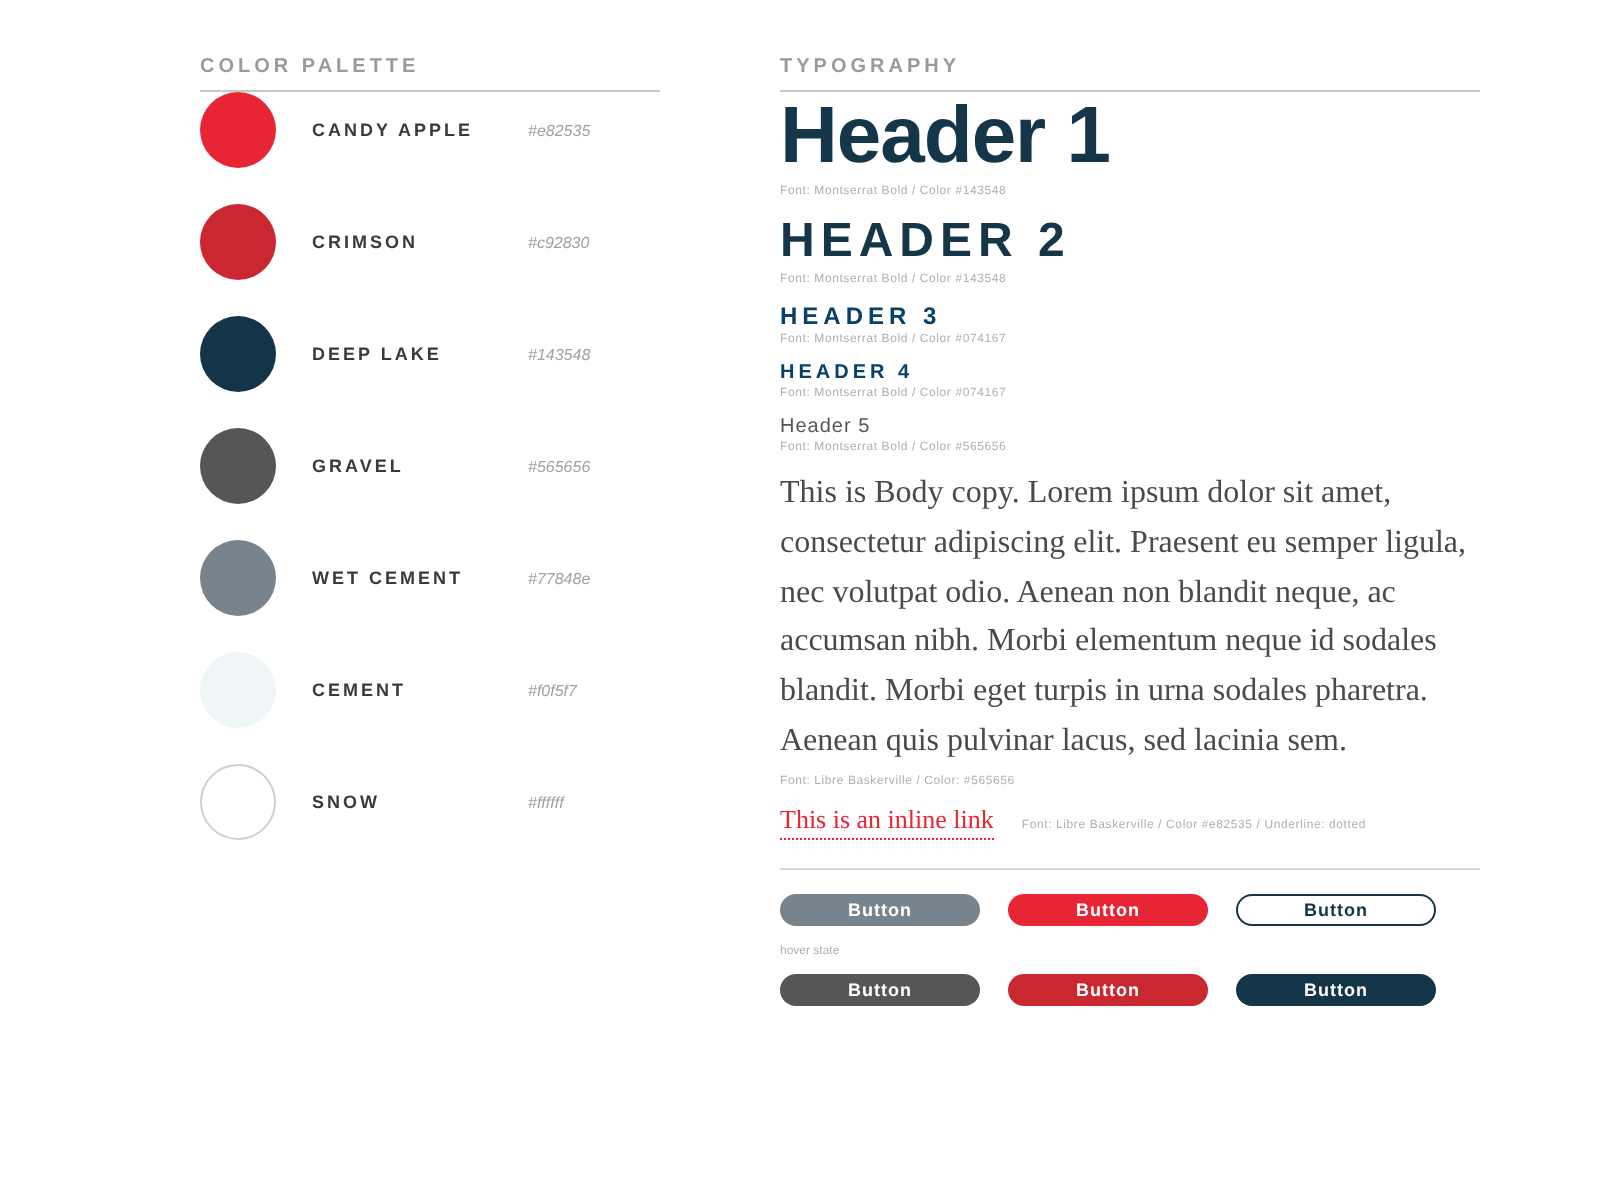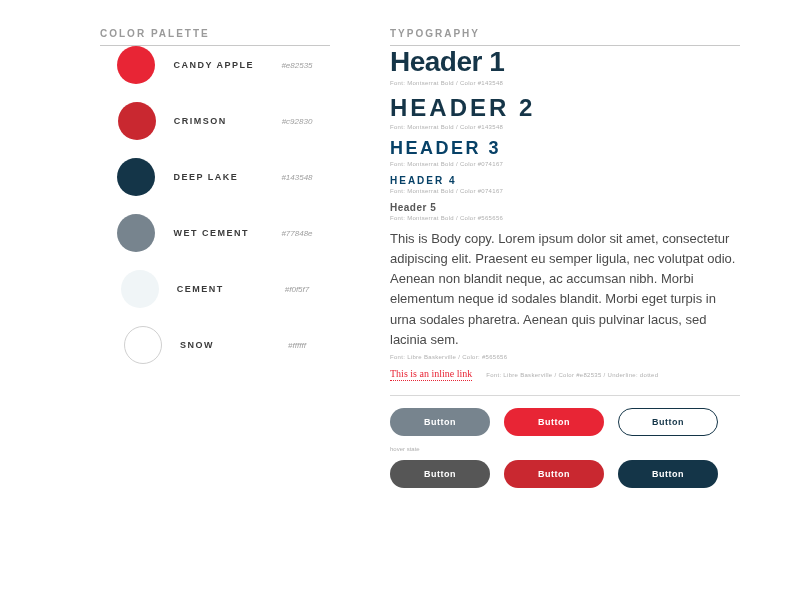--- a/index.html
+++ b/index.html
@@ -23,21 +23,20 @@
     color: #9a9a9a;
     padding-bottom: 6px;
     border-bottom: 1px solid #c8c8c8;
   }
 
   .swatch-row {
     display: flex;
     align-items: center;
     gap: 18px;
     margin-bottom: 18px;
-    justify-content: center;
   }
   .swatch {
     width: 38px;
     height: 38px;
     border-radius: 50%;
     flex-shrink: 0;
   }
   .swatch.bordered { border: 1px solid #d0d0d0; }
   .swatch-name {
     font-size: 9px;
@@ -46,53 +45,53 @@
     color: #3a3a3a;
     width: 90px;
   }
   .swatch-hex {
     font-size: 8px;
     font-style: italic;
     color: #a0a0a0;
   }
 
   .type-block { margin-bottom: 8px; }
-  .h1 { font-size: 28px; font-weight: 800; color: #153548; letter-spacing: -0.5px; }
+  .h1 { font-size: 40px; font-weight: 800; color: #153548; letter-spacing: -0.5px; }
   .h2 { font-size: 24px; font-weight: 800; color: #153548; letter-spacing: 3px; }
-  .h3 { font-size: 18px; font-weight: 800; color: #074167; letter-spacing: 2.5px; }
+  .h3 { font-size: 12px; font-weight: 800; color: #074167; letter-spacing: 2.5px; }
   .h4 { font-size: 10px; font-weight: 800; color: #074167; letter-spacing: 2px; }
-  .h5 { font-size: 10px; font-weight: 700; color: #565656; letter-spacing: 0.5px; }
+  .h5 { font-size: 10px; font-weight: 400; color: #565656; letter-spacing: 0.5px; }
   .spec {
     font-size: 6px;
     color: #b0b0b0;
     margin-top: 2px;
     letter-spacing: 0.3px;
   }
   .body-copy {
-    font-family: Liberation Sans, sans-serif;
-    font-size: 13px;
+    font-family: Liberation Serif, serif;
+    font-size: 16px;
     line-height: 1.55;
     color: #4a4a4a;
     margin-top: 6px;
   }
   .inline-link-row { display:flex; align-items:baseline; gap:14px; margin-top:8px; }
   .inline-link {
     font-family: Georgia, serif;
-    font-size: 10px;
+    font-size: 13px;
     color: #e82535;
     border-bottom: 1px dotted #e82535;
     padding-bottom: 1px;
     display:inline-block;
   }
   .hr { border:none; border-top:1px solid #d8d8d8; margin:14px 0 12px; }
 
   .btn-row { display:flex; gap:14px; margin-bottom:10px; }
   .btn {
     width: 100px;
-    height: 28px;
+    height: 16px;
     border-radius: 14px;
     font-size: 9px;
     font-weight: 700;
     letter-spacing: 0.5px;
     display:flex;
     align-items:center;
     justify-content:center;
     cursor:pointer;
   }
   .btn.gray { background:#77848e; color:#fff; }
@@ -116,20 +115,25 @@
   </div>
   <div class="swatch-row">
     <div class="swatch" style="background:#c92830"></div>
     <div class="swatch-name">CRIMSON</div>
     <div class="swatch-hex">#c92830</div>
   </div>
   <div class="swatch-row">
     <div class="swatch" style="background:#143548"></div>
     <div class="swatch-name">DEEP LAKE</div>
     <div class="swatch-hex">#143548</div>
+  </div>
+  <div class="swatch-row">
+    <div class="swatch" style="background:#565656"></div>
+    <div class="swatch-name">GRAVEL</div>
+    <div class="swatch-hex">#565656</div>
   </div>
   <div class="swatch-row">
     <div class="swatch" style="background:#77848e"></div>
     <div class="swatch-name">WET CEMENT</div>
     <div class="swatch-hex">#77848e</div>
   </div>
   <div class="swatch-row">
     <div class="swatch" style="background:#f0f5f7"></div>
     <div class="swatch-name">CEMENT</div>
     <div class="swatch-hex">#f0f5f7</div>

